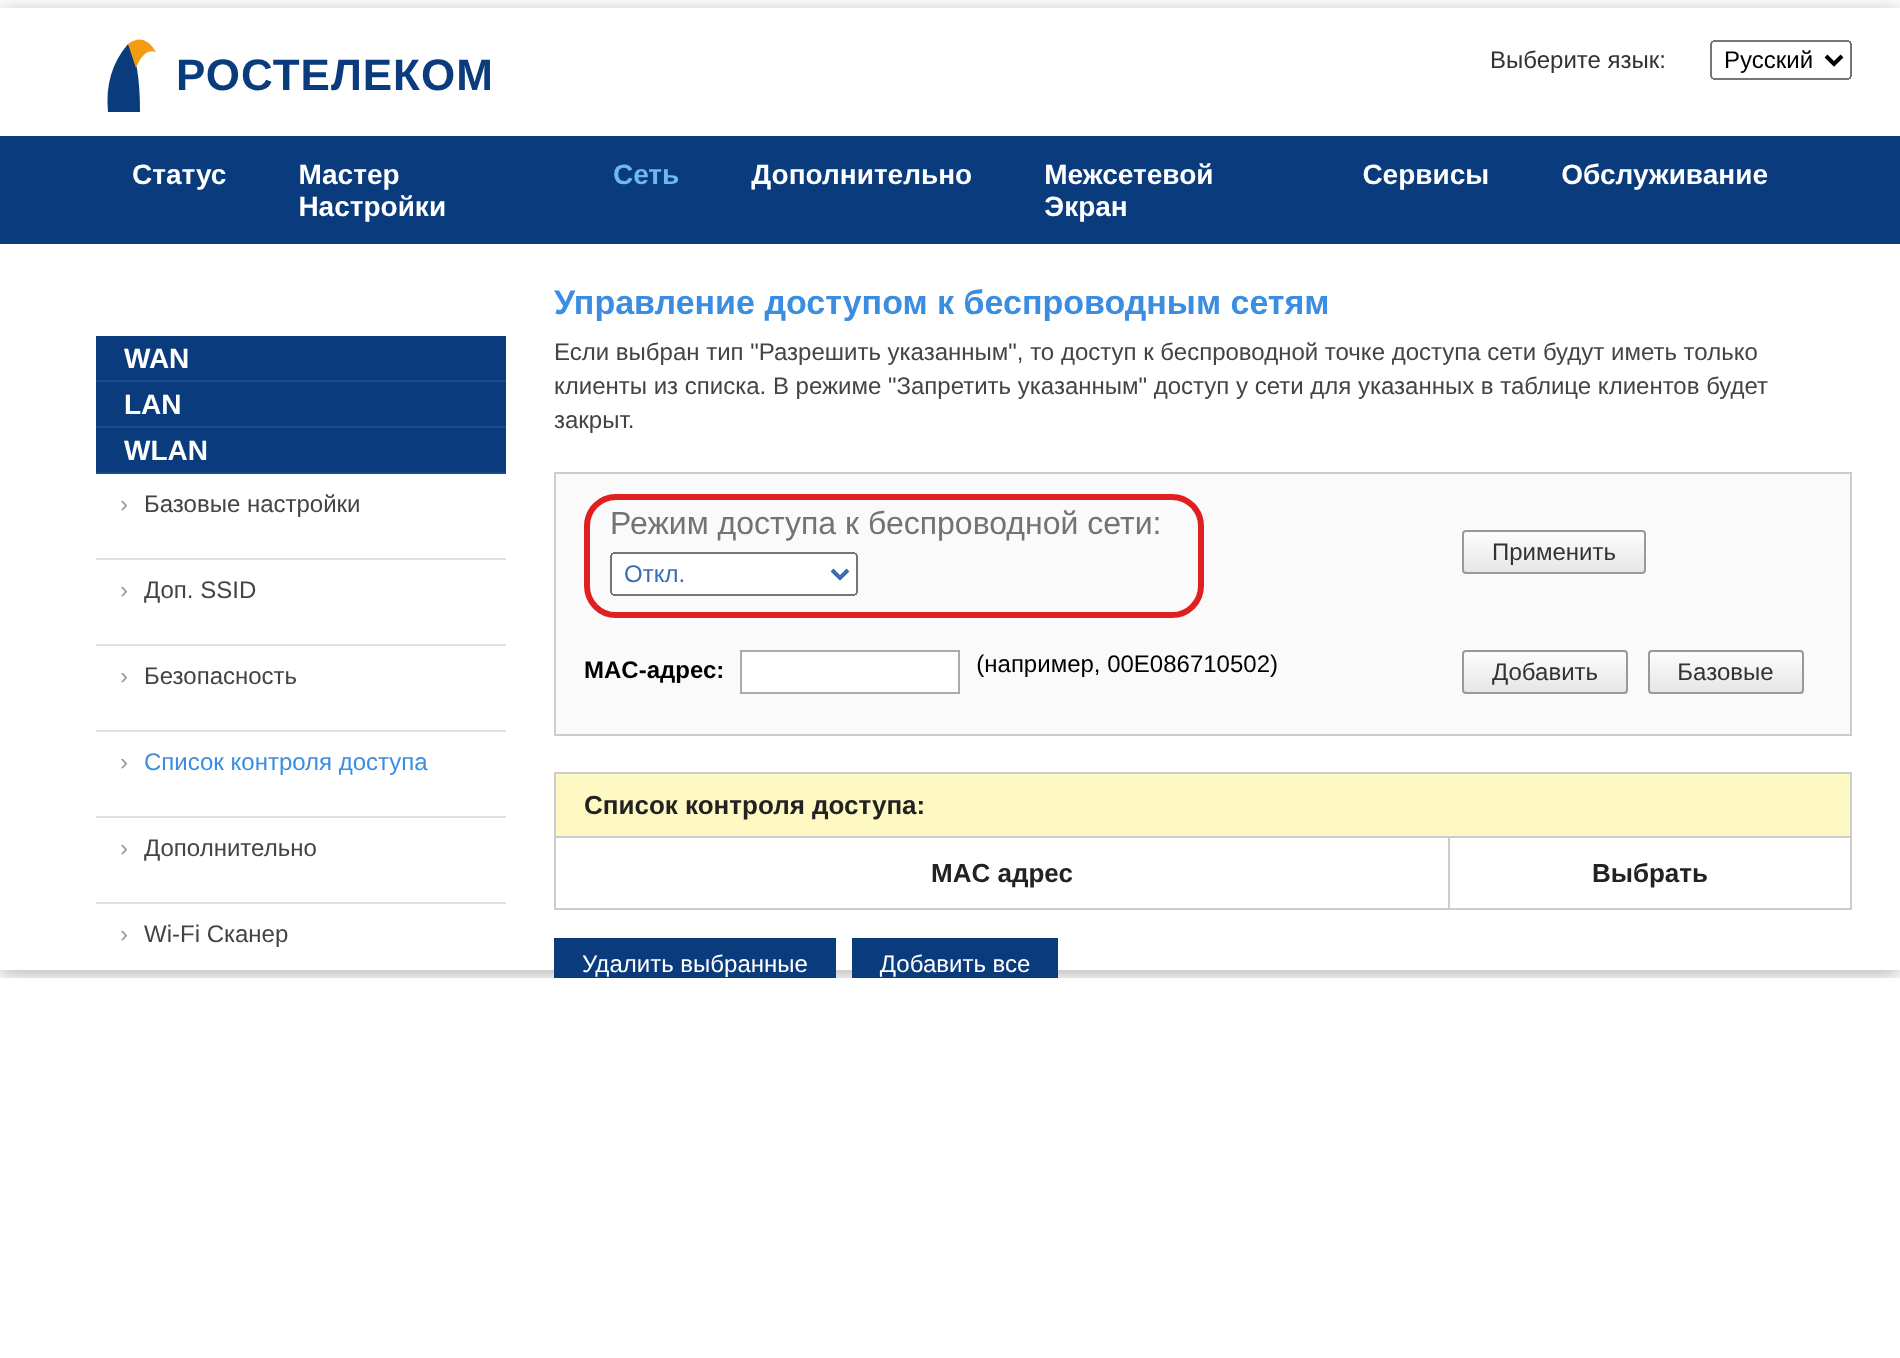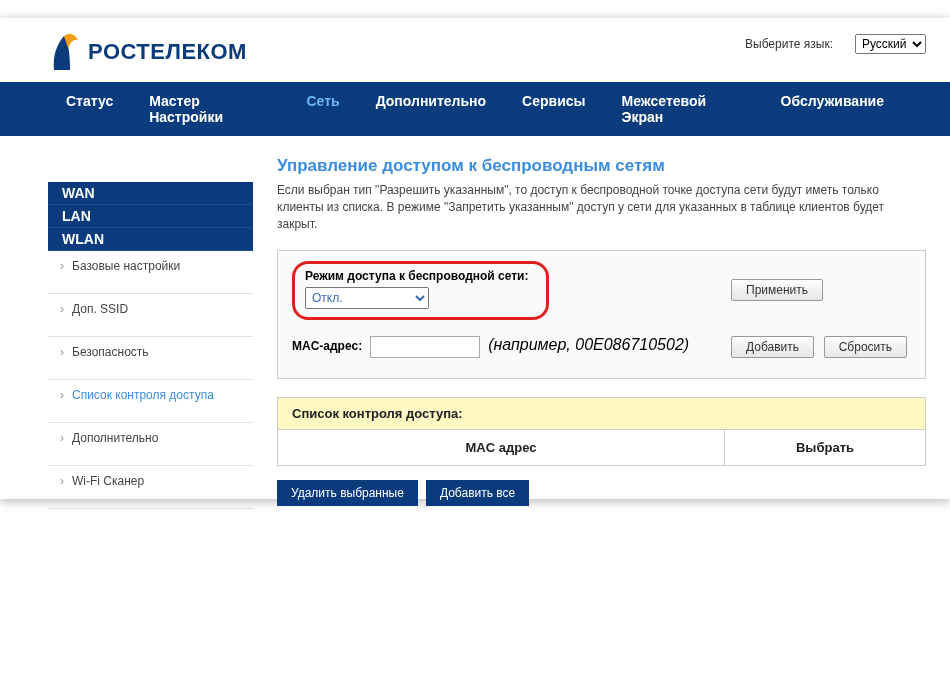--- a/index.html
+++ b/index.html
@@ -1,17 +1,17 @@
 <!DOCTYPE html>
 <html><head>
   <meta charset="utf-8">
   <style>
     * { margin: 0; padding: 0; box-sizing: border-box; }
     body { font-family: Arial, sans-serif; font-size: 13px; background: #fff; }
-    .page { width: 950px; height: 481px; margin: 18px auto; background: #fff; box-shadow: 0 2px 10px rgba(0,0,0,0.3); position: relative; }
+    .page { width: 950px; height: 481px; margin: 4px auto; background: #fff; box-shadow: 0 2px 10px rgba(0,0,0,0.3); position: relative; }
     
     .header { padding: 12px 24px 8px 48px; display: flex; justify-content: space-between; align-items: flex-start; }
     .logo-wrap { display: flex; align-items: center; gap: 6px; }
     .logo-svg { width: 34px; height: 44px; }
     .logo-text { font-size: 22px; font-weight: bold; color: #0a3b7c; letter-spacing: 0.5px; }
     .lang-select { display: flex; align-items: center; gap: 22px; font-size: 12px; color: #333; margin-top: 4px; }
     .lang-select select { font-size: 12px; padding: 1px 2px; }
     
     .topnav { background: #0a3b7c; display: flex; padding: 0 48px; }
     .topnav-item { color: #fff; padding: 11px 18px; font-size: 14px; font-weight: bold; cursor: pointer; }
@@ -30,28 +30,28 @@
     .content { flex: 1; }
     .content-title { color: #3a8de0; font-size: 17px; font-weight: bold; margin-bottom: 6px; }
     .content-desc { font-size: 12px; color: #444; line-height: 1.4; margin-bottom: 18px; }
     
     .panel { border: 1px solid #ccc; background: #fafafa; padding: 10px 14px 14px 14px; margin-bottom: 18px; }
     .panel-row { display: flex; align-items: flex-start; gap: 24px; margin-bottom: 6px; }
     .panel-left { flex: 1; }
     .panel-right { width: 180px; padding-top: 18px; }
     
     .highlight { display: inline-block; border: 3px solid #e02020; border-radius: 16px; padding: 4px 18px 8px 10px; }
-    .field-label { font-size: 12px; font-weight: bold; color: #000000; margin-bottom: 4px; display: inline-block; }
+    .field-label { font-size: 16px; font-weight: normal; color: #737373; margin-bottom: 4px; display: inline-block; }
     .field-select { width: 124px; font-size: 12px; padding: 2px; color: #3a6db0; }
     .field-select option { color: #3a6db0; }
     
     .mac-row { display: flex; align-items: flex-start; gap: 8px; margin-top: 10px; }
     .mac-row .mac-label { font-weight: bold; font-size: 12px; padding-top: 3px; }
     .mac-input { width: 110px; height: 22px; border: 1px solid #aaa; padding: 2px 4px; font-size: 12px; }
-    .mac-example { font-size: 16px; white-space: pre-line; font-style: italic; }
+    .mac-example { font-size: 12px; white-space: pre-line; }
     
     .btn { background: linear-gradient(#fdfdfd, #e6e6e6); border: 1px solid #999; border-radius: 2px; padding: 3px 14px; font-size: 12px; cursor: pointer; color: #333; }
     .btn + .btn { margin-left: 6px; }
     
     .table-head-bar { border: 1px solid #ccc; background: #fef9c3; padding: 8px 14px; font-size: 13px; font-weight: bold; color: #222; }
     .table-wrap { border: 1px solid #ccc; border-top: none; }
     .table-cols { display: flex; background: #fff; }
     .table-col { padding: 10px 14px; font-size: 13px; font-weight: bold; text-align: center; color: #222; }
     .table-col.c1 { flex: 1; border-right: 1px solid #ccc; }
     .table-col.c2 { width: 200px; }
@@ -77,22 +77,22 @@
         <option>Русский</option>
       </select>
     </div>
   </div>
 
   <div class="topnav">
     <div class="topnav-item">Статус</div>
     <div class="topnav-item">Мастер Настройки</div>
     <div class="topnav-item active">Сеть</div>
     <div class="topnav-item">Дополнительно</div>
+    <div class="topnav-item">Межсетевой Экран</div>
     <div class="topnav-item">Сервисы</div>
-    <div class="topnav-item">Межсетевой Экран</div>
     <div class="topnav-item">Обслуживание</div>
   </div>
 
   <div class="body-wrap">
     <div class="sidebar">
       <div class="sidebar-tab first">WAN</div>
       <div class="sidebar-tab">LAN</div>
       <div class="sidebar-tab">WLAN</div>
       <ul class="sidebar-sub">
         <li>Базовые настройки</li>
@@ -125,21 +125,21 @@
         <div class="panel-row">
           <div class="panel-left">
             <div class="mac-row">
               <span class="mac-label">MAC-адрес:</span>
               <input class="mac-input" type="text" value="" style="">
               <span class="mac-example">(например, 00E086710502)</span>
             </div>
           </div>
           <div class="panel-right" style="padding-top:10px;">
             <button class="btn">Добавить</button>
-            <button class="btn">Сбросить</button>
+            <button class="btn">Базовые</button>
           </div>
         </div>
       </div>
 
       <div class="table-head-bar">Список контроля доступа:</div>
       <div class="table-wrap">
         <div class="table-cols">
           <div class="table-col c1">MAC адрес</div>
           <div class="table-col c2">Выбрать</div>
         </div>

